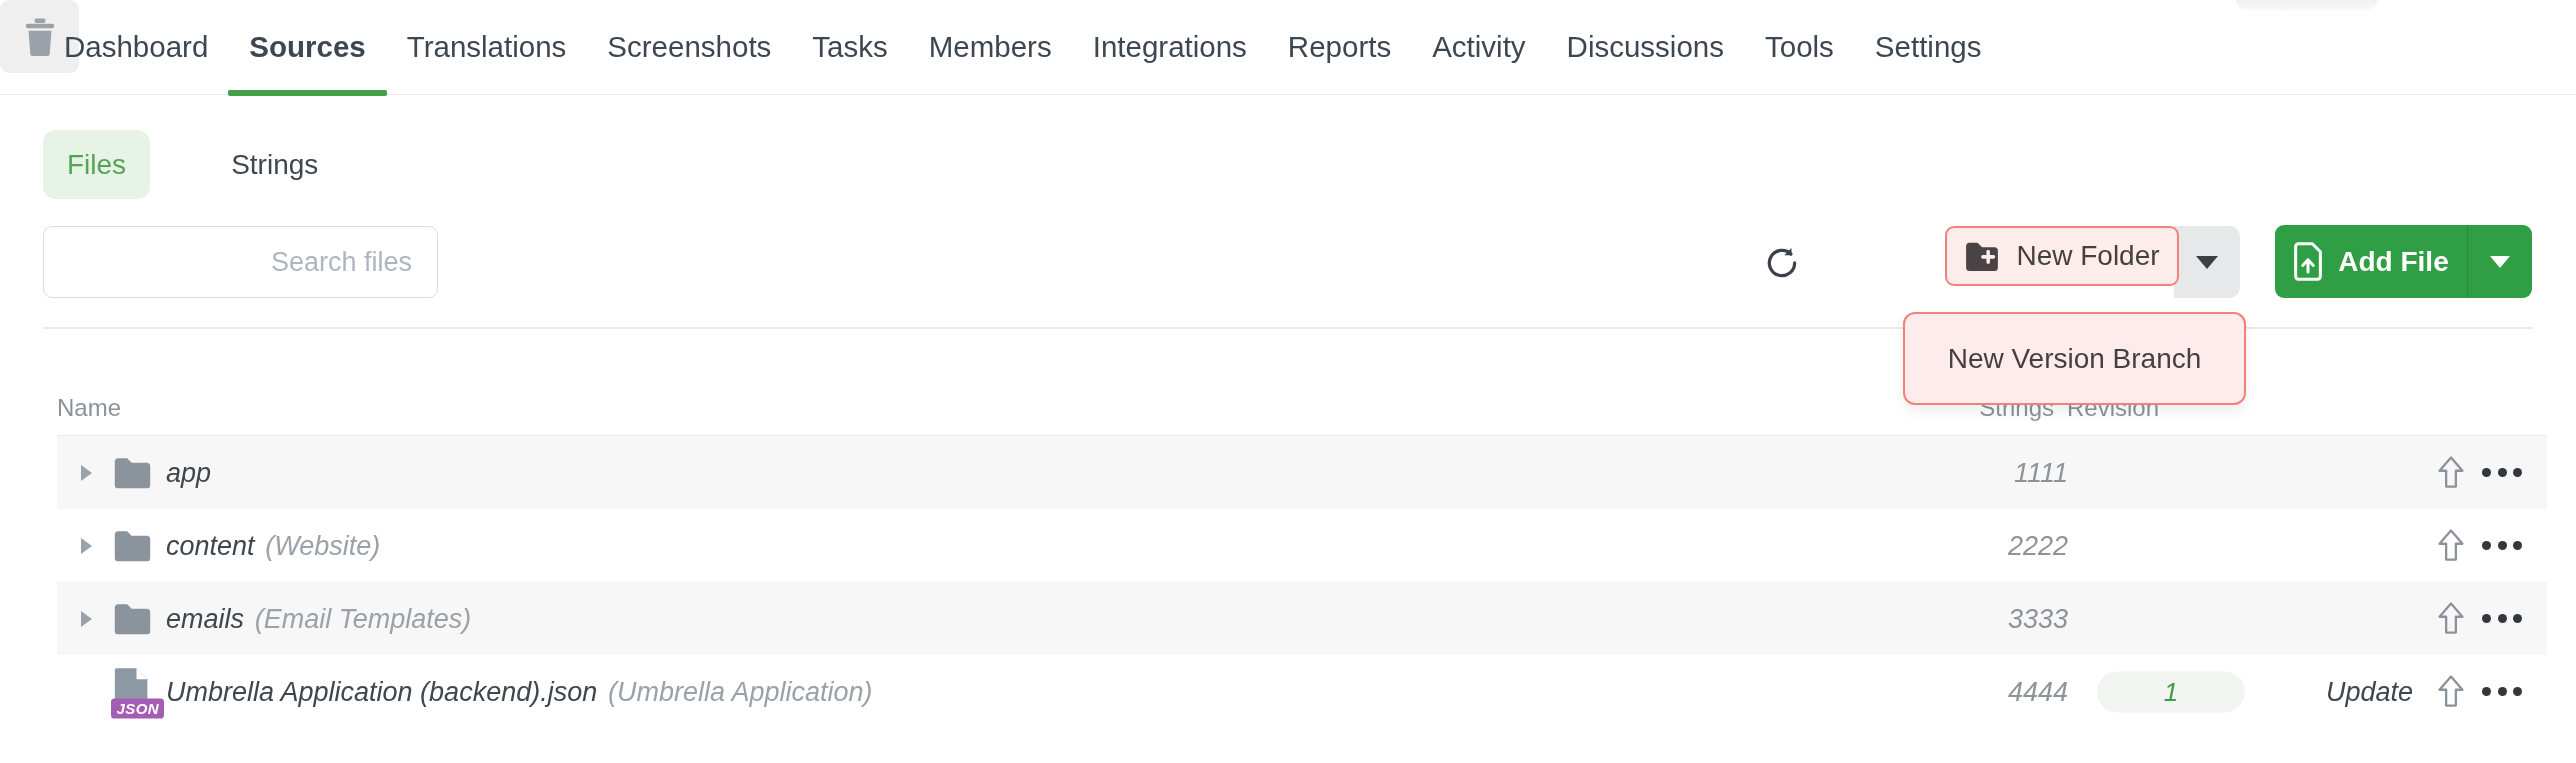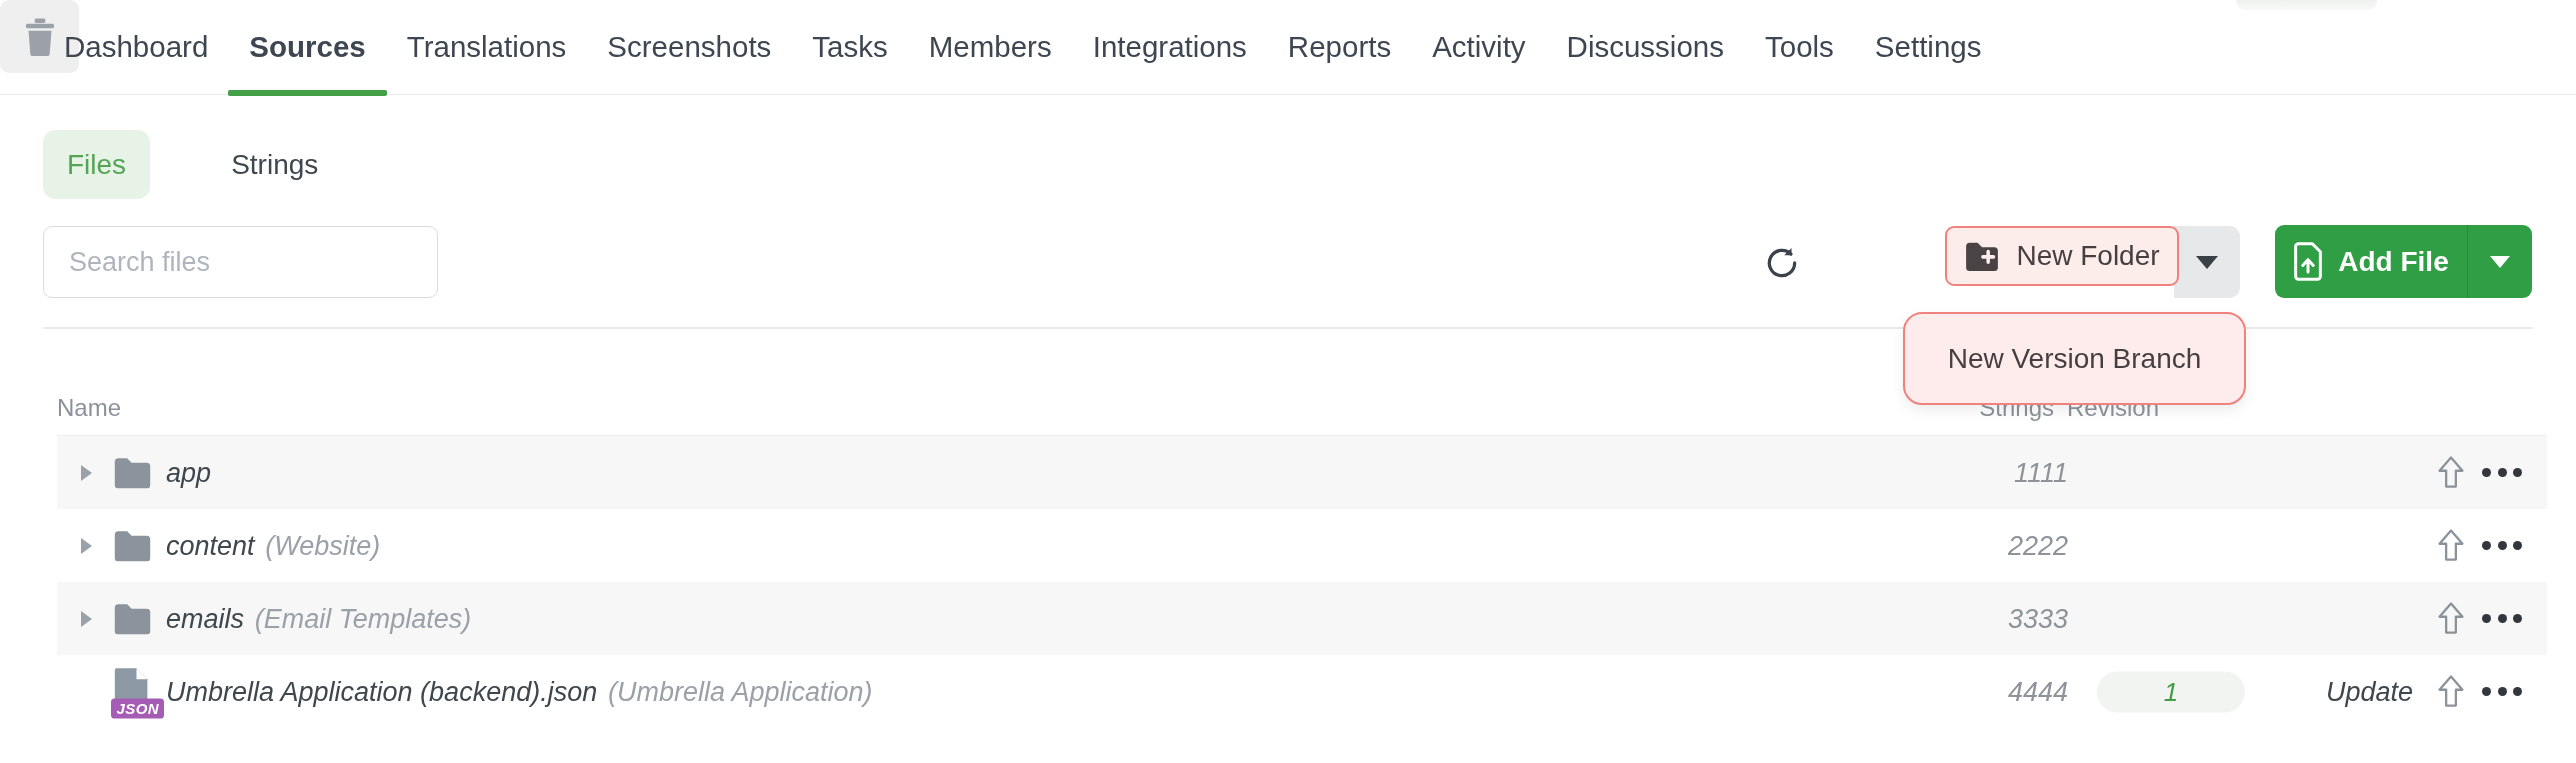--- a/index.html
+++ b/index.html
@@ -36,21 +36,21 @@
     font-size: 28px; cursor: pointer;
   }
   .pill-tab.active { background: #e7f3e7; color: #55a455; }
   .text-tab { margin-left: 81px; font-size: 28px; color: #3f474e; cursor: pointer; }
 
   
   .search-input {
     position: absolute; left: 43px; top: 226px; width: 395px; height: 72px;
     border: 1.8px solid #d9dde1; border-radius: 9px; outline: none;
     font-size: 27px; padding: 0 25px; color: #5a6168;
-    font-family: "Liberation Sans", sans-serif; background: #fff;
+    font-family: "Liberation Sans", sans-serif; background: #fff; text-align: right;
   }
   .search-input::placeholder { color: #afb5bc; }
 
   .icon-btn { position: absolute; background: none; border: none; cursor: pointer; display: flex; align-items: center; justify-content: center; }
   .refresh-btn { left: 1755px; top: 236px; width: 54px; height: 54px; }
   .trash-btn {
     left: 1845px; top: 225px; width: 79px; height: 73px;
     background: #efefef; border: none; border-radius: 9px; cursor: pointer;
     display: flex; align-items: center; justify-content: center;
   }
@@ -79,21 +79,21 @@
   }
   .addfile-main .lbl { font-size: 28px; font-weight: bold; color: #ffffff; }
   .addfile-caret {
     width: 65px; background: none; border: none; border-left: 1.8px solid #28893a; cursor: pointer;
     display: flex; align-items: center; justify-content: center;
   }
   .caret-down-white { width: 0; height: 0; border-left: 10.7px solid transparent; border-right: 10.7px solid transparent; border-top: 12.5px solid #ffffff; }
 
   .branch-dropdown {
     position: absolute; left: 1903px; top: 312px; width: 343px; height: 93px;
-    background: #fdeceb; border: 2.7px solid #ef827c; border-radius: 19px;
+    background: #fdeceb; border: 2.7px solid #ef827c; border-radius: 12px;
     box-shadow: 0 5.4px 12.5px rgba(0,0,0,0.07);
     display: flex; align-items: center; justify-content: center;
     font-size: 28px; color: #453f41; cursor: pointer; z-index: 5;
   }
 
   .toolbar-divider { position: absolute; left: 43px; top: 327px; width: 2490px; height: 1.8px; background: #e9eaec; }
 
   
   .table-header { position: absolute; left: 0; top: 394px; width: 2576px; height: 27px; font-size: 24px; color: #8b9299; padding-left: 20px; }
   .th-name { position: absolute; left: 57px; }

